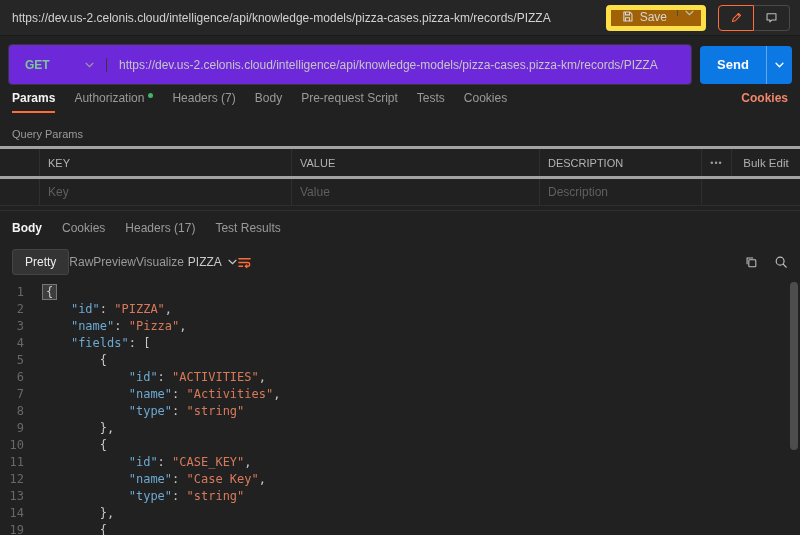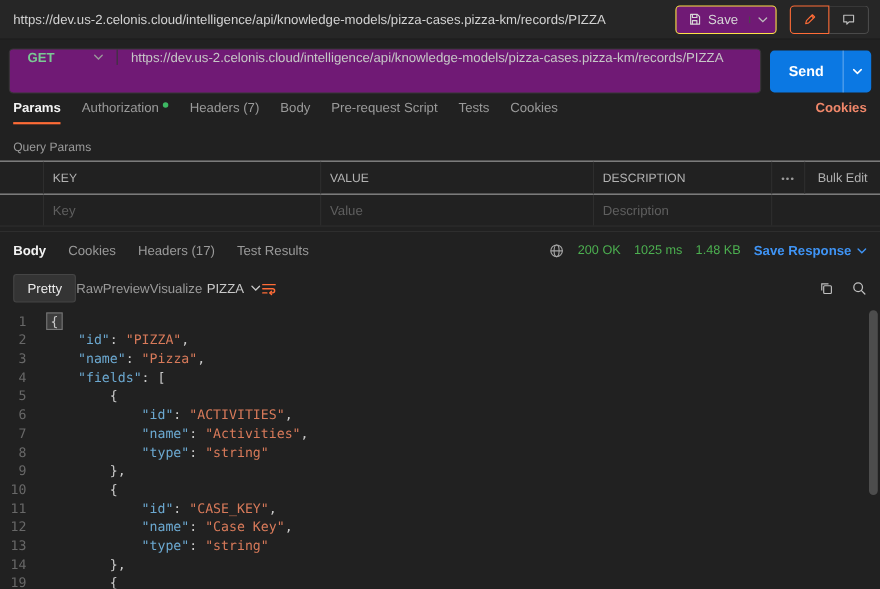--- a/index.html
+++ b/index.html
@@ -12,35 +12,35 @@
   }
   svg { display:block; }
 
   
   .topbar {
     height:36px; background:#262626; border-bottom:1px solid #1b1b1b;
     display:flex; align-items:center; padding:0 10px 0 12px;
   }
   .topbar-url { flex:1; font-size:12px; color:#d2d2d2; white-space:nowrap; overflow:hidden; }
   .save-group {
-    display:flex; align-items:center; height:26px;
-    background:#701a75; border:1px solid #fde047; border-radius:4px;
+    display:flex; align-items:flex-start; height:26px;
+    background:#a16207; border:5px solid #fde047; border-radius:4px;
   }
   .save-main { display:flex; align-items:center; gap:6px; padding:0 10px; font-size:12px; color:#d6d6d6; cursor:pointer; }
   .save-caret { display:flex; align-items:center; padding:0 7px; border-left:1px solid #4a4a4a; color:#bdbdbd; cursor:pointer; }
   .icon-group { display:flex; margin-left:12px; height:26px; }
   .icon-btn { width:36px; display:flex; align-items:center; justify-content:center; cursor:pointer; }
   .icon-btn.pencil { border:1px solid #ff6c37; border-radius:4px 0 0 4px; color:#ff6c37; }
   .icon-btn.comment { border:1px solid #4a4a4a; border-left:none; border-radius:0 4px 4px 0; color:#bdbdbd; }
 
   
   .request-row { display:flex; align-items:center; gap:8px; padding:8px 8px 6px 8px; }
   .url-container {
-    flex:1; display:flex; align-items:flex-start; height:41px;
-    background:#701a75; border:1px solid #373737; border-radius:4px;
+    flex:1; display:flex; align-items:center; height:41px;
+    background:#6d28d9; border:1px solid #373737; border-radius:4px;
   }
   .method-select {
     width:98px; display:flex; align-items:center; justify-content:space-between;
     padding:0 12px 0 16px; font-size:12px; font-weight:bold; color:#7ac894;
     border-right:1px solid #373737; cursor:pointer;
   }
   .method-select .chev { color:#9a9a9a; }
   .url-input {
     flex:1; background:transparent; border:none; outline:none;
     padding:0 12px; font-size:12px; color:#c6c6c6;
@@ -56,21 +56,21 @@
   
   .tabs-row { display:flex; align-items:flex-start; gap:19px; height:30px; padding:0 12px; font-size:12px; color:#9a9a9a; }
   .tab { cursor:pointer; position:relative; white-space:nowrap; }
   .tab.active { color:#f3f3f3; font-weight:bold; }
   .tab.active::after { content:""; position:absolute; left:0; right:0; bottom:-8px; height:2px; background:#ff6c37; }
   .auth-dot { display:inline-block; width:5px; height:5px; border-radius:50%; background:#3db863; margin-left:4px; vertical-align:4px; }
   .cookies-link { margin-left:auto; color:#f0876a; font-weight:bold; cursor:pointer; font-size:12px; }
 
   
   .query-params-label { padding:7px 12px 4px 12px; font-size:11px; color:#9a9a9a; height:25px; }
-  .p-row { display:grid; grid-template-columns:40px 252px 248px 162px 30px 68px; height:30px; border-top:1px solid #a3a3a3; }
+  .p-row { display:grid; grid-template-columns:40px 252px 248px 162px 30px 68px; height:30px; border-top:3px solid #a3a3a3; }
   .p-row.last { border-bottom:1px solid #2e2e2e; }
   .p-cell { display:flex; align-items:center; padding:0 8px; font-size:11px; color:#b3b3b3; border-right:1px solid #2e2e2e; overflow:hidden; }
   .p-cell.no-br { border-right:none; }
   .p-cell input {
     width:100%; background:transparent; border:none; outline:none;
     font-size:12px; color:#ddd; font-family:"Liberation Sans", sans-serif;
   }
   .p-cell input::placeholder { color:#5f5f5f; }
   .dots-cell { justify-content:center; color:#9a9a9a; font-size:9px; letter-spacing:1px; cursor:pointer; }
   .bulk-cell { justify-content:center; color:#b0b0b0; font-size:11.5px; cursor:pointer; }
@@ -214,40 +214,20 @@
     </div>
   <div class="p-cell no-br"></div>
   <div class="p-cell no-br"></div>
 </div>
 
 <div class="resp-header">
   <span class="resp-tab active">Body</span>
   <span class="resp-tab">Cookies</span>
   <span class="resp-tab">Headers (17)</span>
   <span class="resp-tab">Test Results</span>
-  <div class="resp-meta">
-    <span class="net-icon">
-      <svg width="14" height="14" viewBox="0 0 16 16" fill="none" stroke="currentColor" stroke-width="1.2">
-          <circle cx="8" cy="8" r="6"></circle>
-          <path d="M2 8h12"></path>
-          <ellipse cx="8" cy="8" rx="2.6" ry="6"></ellipse>
-        </svg>
-    </span>
-    <span class="meta-green">200 OK</span>
-    <span class="meta-green">1025 ms</span>
-    <span class="meta-green">1.48 KB</span>
-    <span class="save-response">
-      <span>Save Response</span>
-      <span>
-        <svg width="9" height="6" viewBox="0 0 10 7" fill="none" stroke="currentColor" stroke-width="1.5" stroke-linecap="round">
-            <path d="M1 1.5l4 4 4-4"></path>
-          </svg>
-      </span>
-    </span>
-  </div>
 </div>
 
 <div class="view-toolbar">
   <span class="view-tab active">Pretty</span>
   <span class="view-tab">Raw</span>
   <span class="view-tab">Preview</span>
   <span class="view-tab">Visualize</span>
   <span class="format-select">
     <span>PIZZA</span>
     <span>

